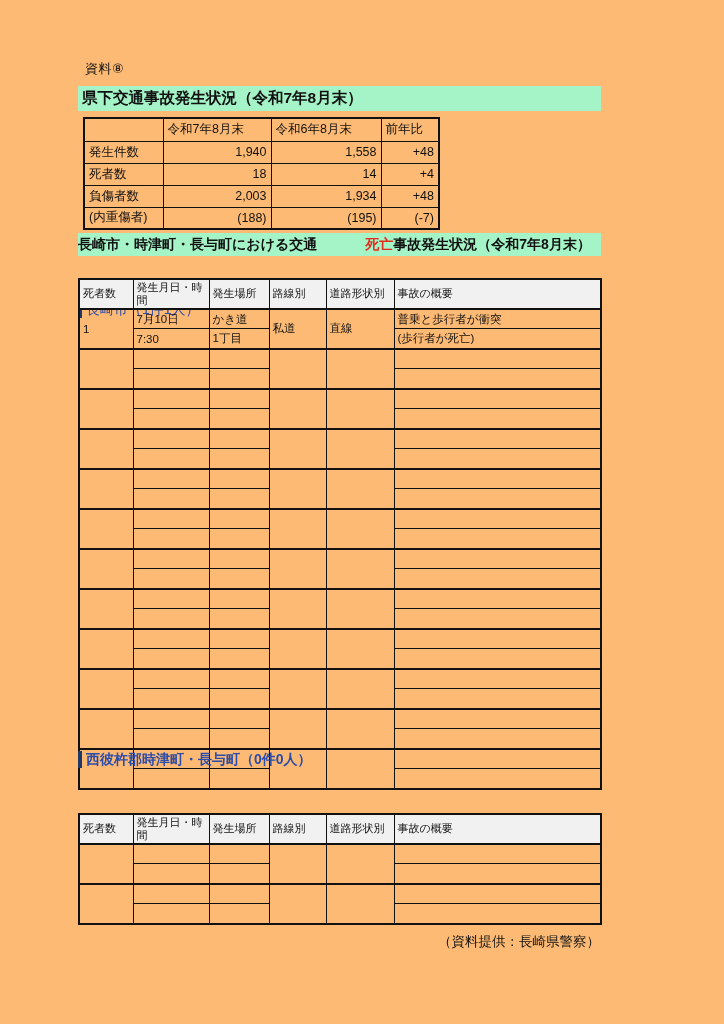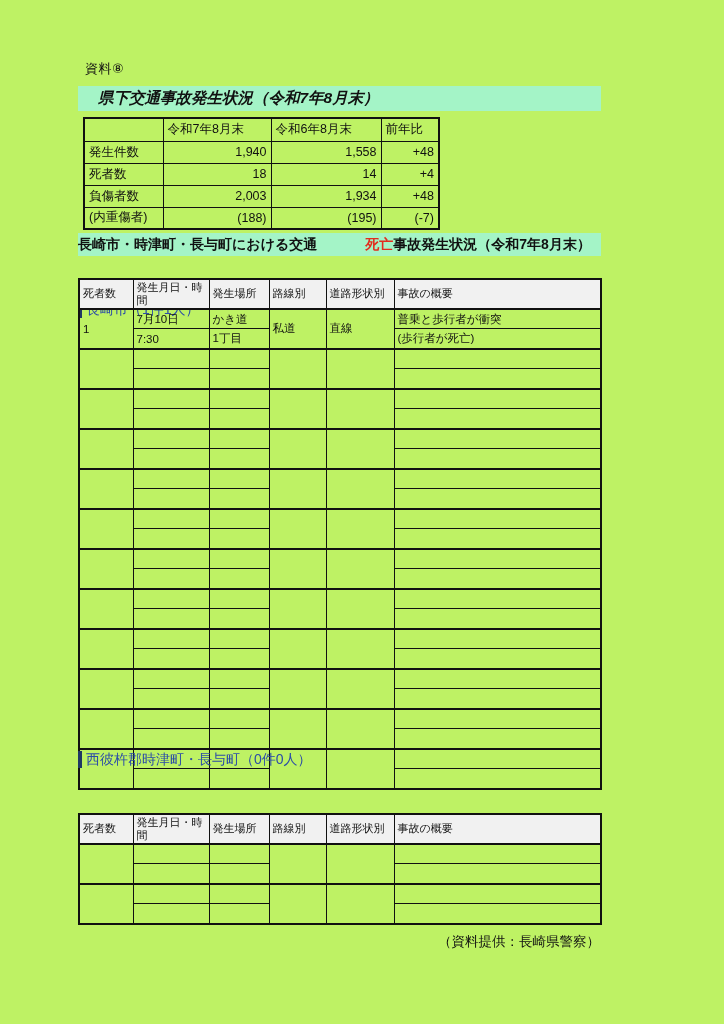--- a/index.html
+++ b/index.html
@@ -1,35 +1,35 @@
 <!DOCTYPE html>
 <html><head>
 <meta charset="utf-8">
 <style>
   * { margin:0; padding:0; box-sizing:border-box; }
   html,body { background:#ffffff; }
   .page {
     position:relative;
     width:724px; height:1024px;
-    background:#bef264;
+    background:#fdba74;
     font-family:"Liberation Sans","DejaVu Sans",sans-serif;
     color:#111;
     overflow:hidden;
   }
   .doc-label {
     position:absolute; left:85px; top:60px;
     font-size:13px; letter-spacing:0.5px;
   }
   .green-bar {
     position:absolute; left:78px; width:523px;
     background:var(--green,#a4f4c7);
     display:flex; align-items:center;
     font-weight:bold; white-space:nowrap;
   }
-  .green-bar.title1 { top:86px; height:25px; font-size:15.5px; padding-left:20px;font-style:italic; }
+  .green-bar.title1 { top:86px; height:25px; font-size:15.5px; padding-left:4px; }
   .green-bar.title2 { top:233px; height:23px; font-size:14px; }
   .red-inline { color:var(--red,#e22d1e);margin-left:48px; }
 
   table { border-collapse:collapse; table-layout:fixed; }
   td, th { overflow:hidden; white-space:nowrap; font-weight:normal; }
 
   
   table.summary {
     position:absolute; left:83px; top:117px; width:355px;
     border:2.5px solid #111;
@@ -49,21 +49,21 @@
     display:flex; align-items:center;
   }
   .sub-heading .accent {
     display:inline-block; width:4px; height:17px;
     background:var(--navy,#1f3864); margin-right:4px;
   }
   .sub-heading .blue-text {
     color:var(--blue,#2b4ca8); font-size:14px; white-space:nowrap;
   }
   .sub-heading.first  { top:257px;margin-top:43px; }
-  .sub-heading.second { top:750px; }
+  .sub-heading.second { top:750px;font-weight:bold; }
 
   
   table.accidents {
     position:absolute; left:78px; width:522px;
     border:2.5px solid #111; font-size:11.5px;
   }
   table.accidents th {
     background:var(--hdrgray,#f1f1f1);
     border:1.4px solid #111; border-bottom:2px solid #111;
     height:27px; padding:1px 3px;

